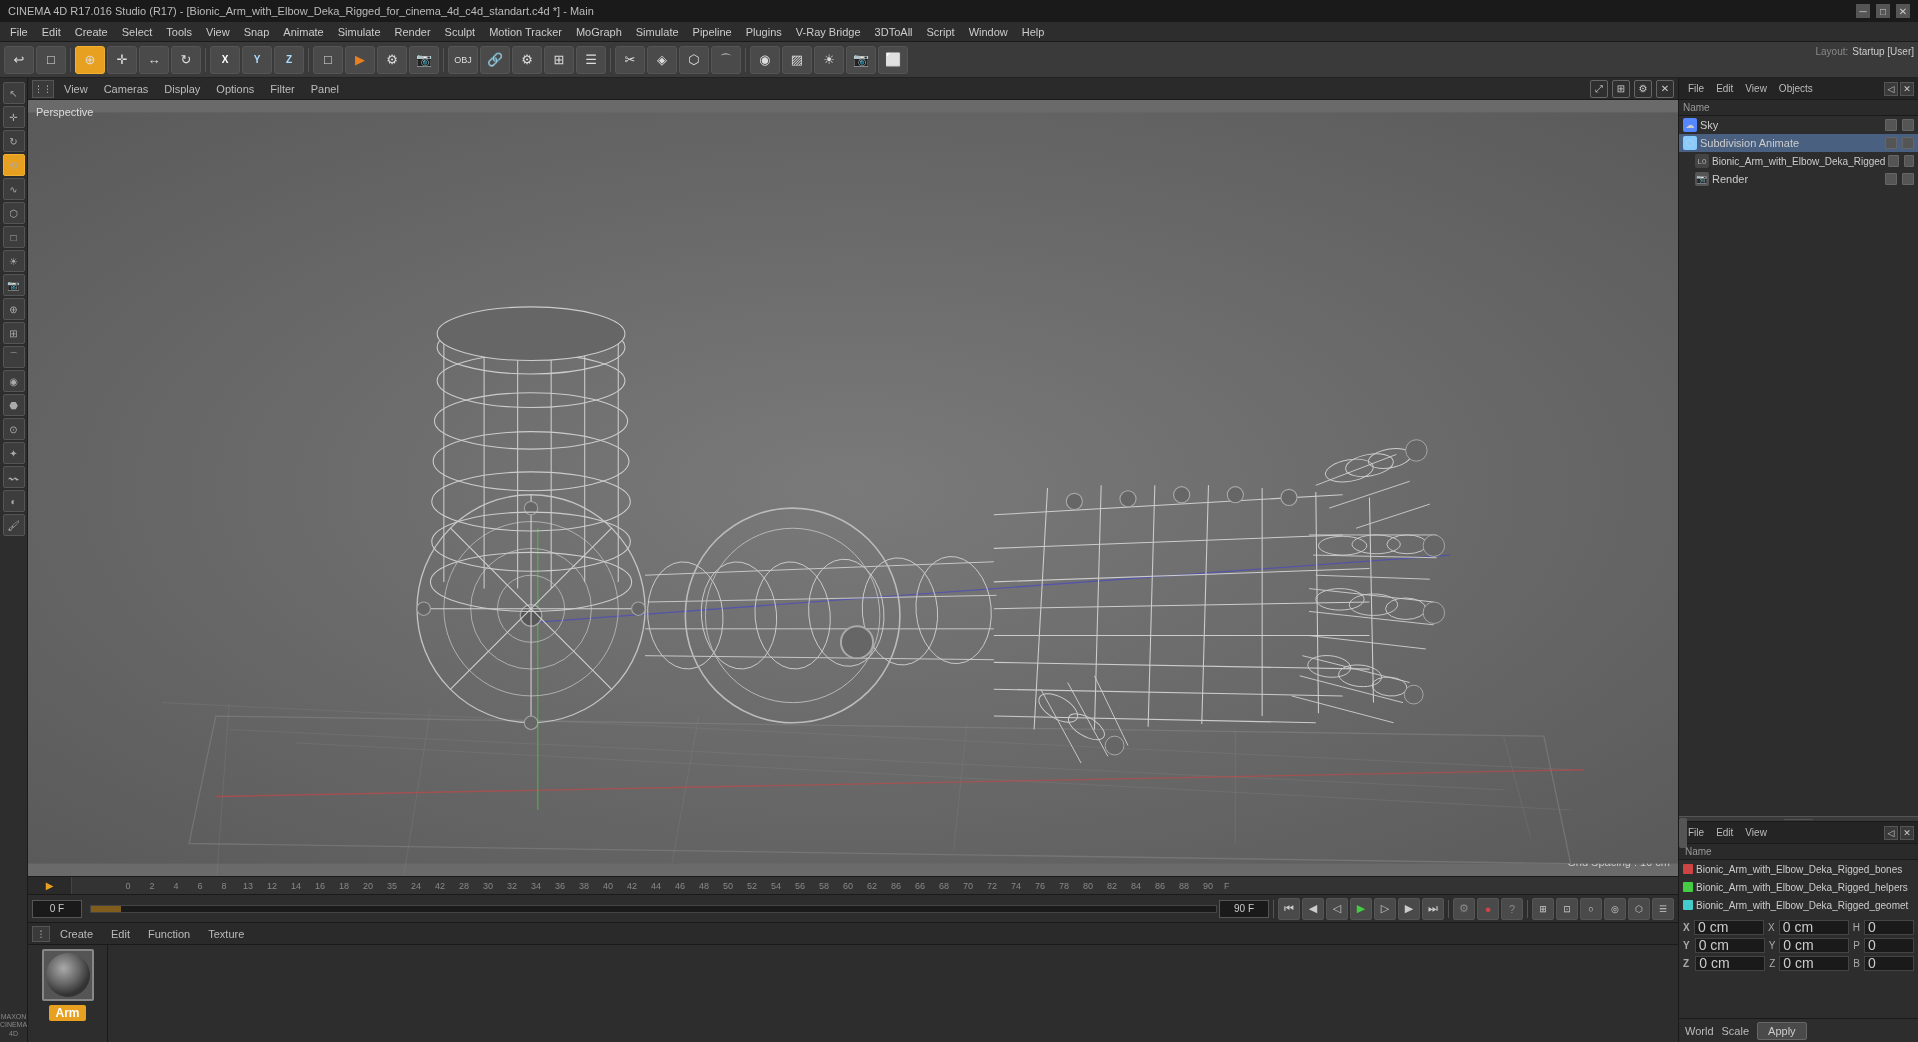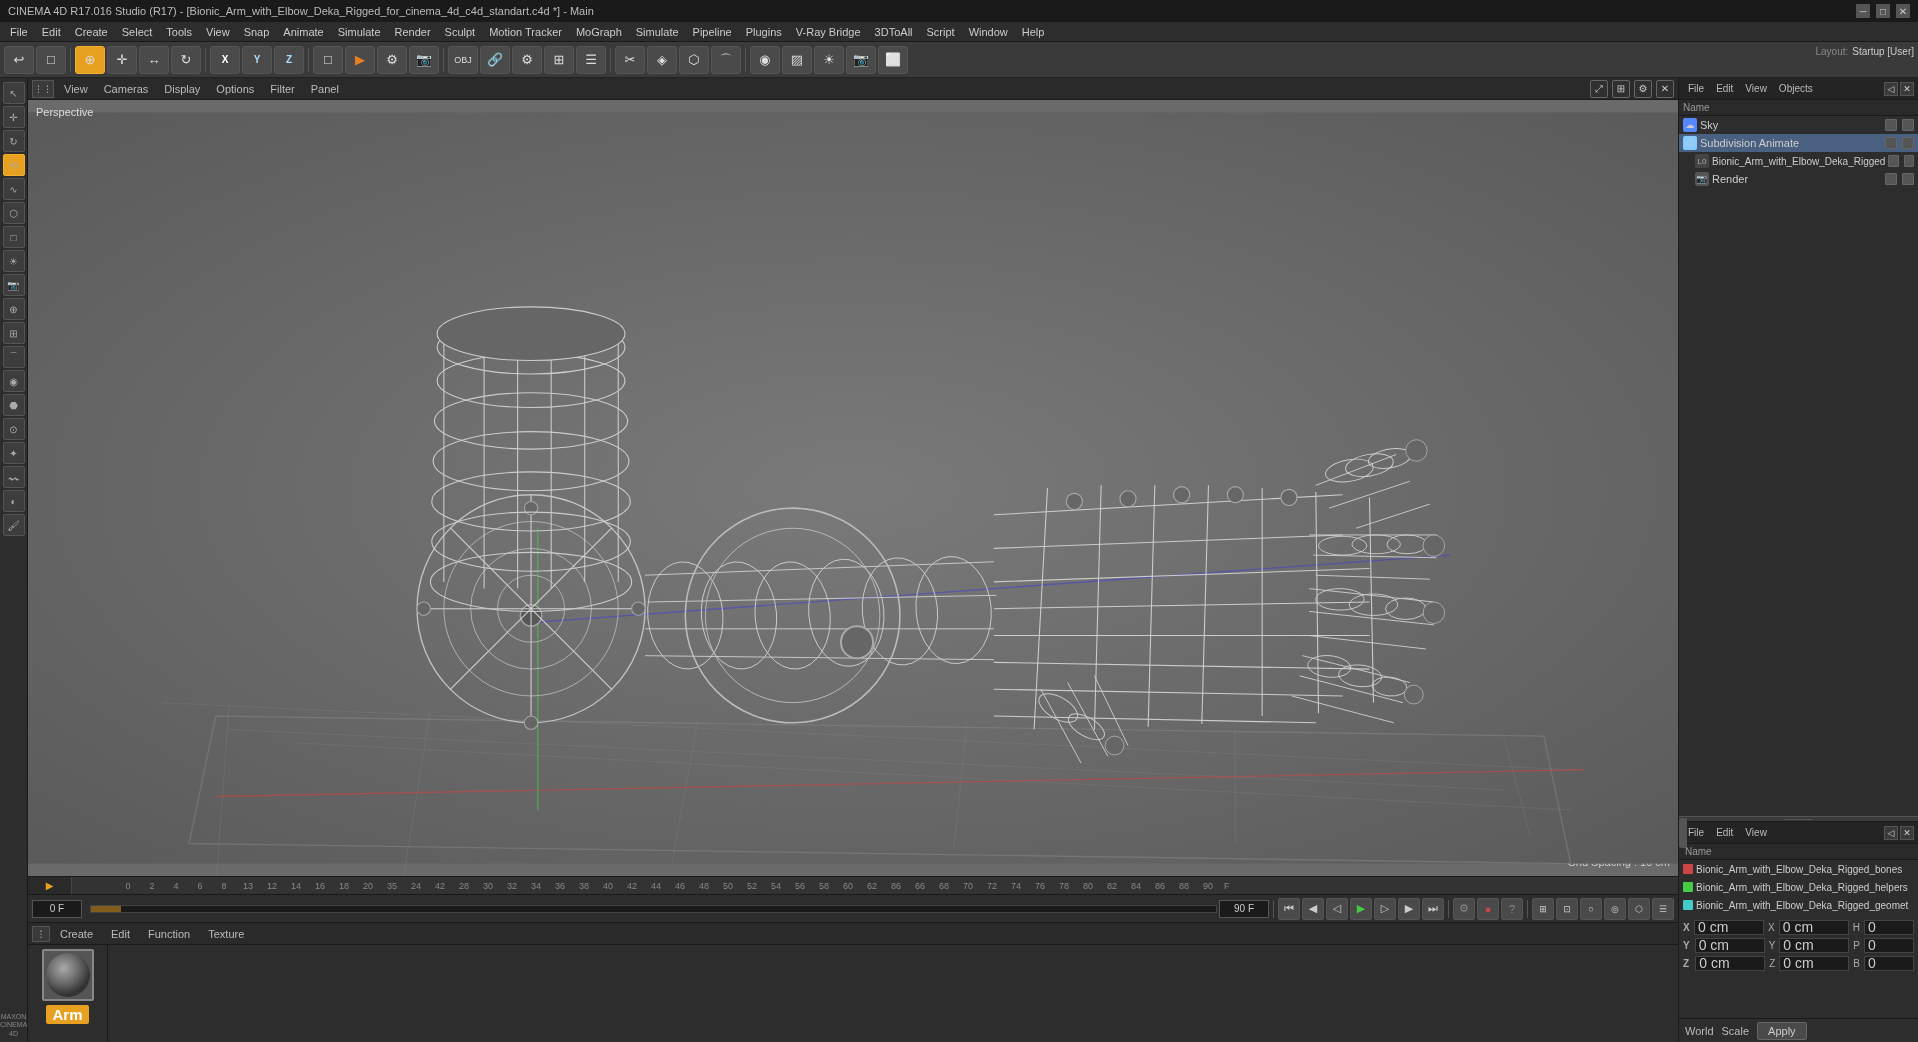--- a/index.html
+++ b/index.html
@@ -315,21 +315,21 @@
       border: 2px solid #888;
       display: flex;
       align-items: center;
       justify-content: center;
       border-radius: 2px;
       overflow: hidden;
     }
     .arm-label-box {
       background: #e8a020;
       color: #fff;
-      font-size: 15px;
+      font-size: 12px;
       font-weight: bold;
       padding: 1px 6px;
       border-radius: 2px;
     }
 
     
     #right-panel {
       width: 240px;
       background: #2d2d2d;
       display: flex;

